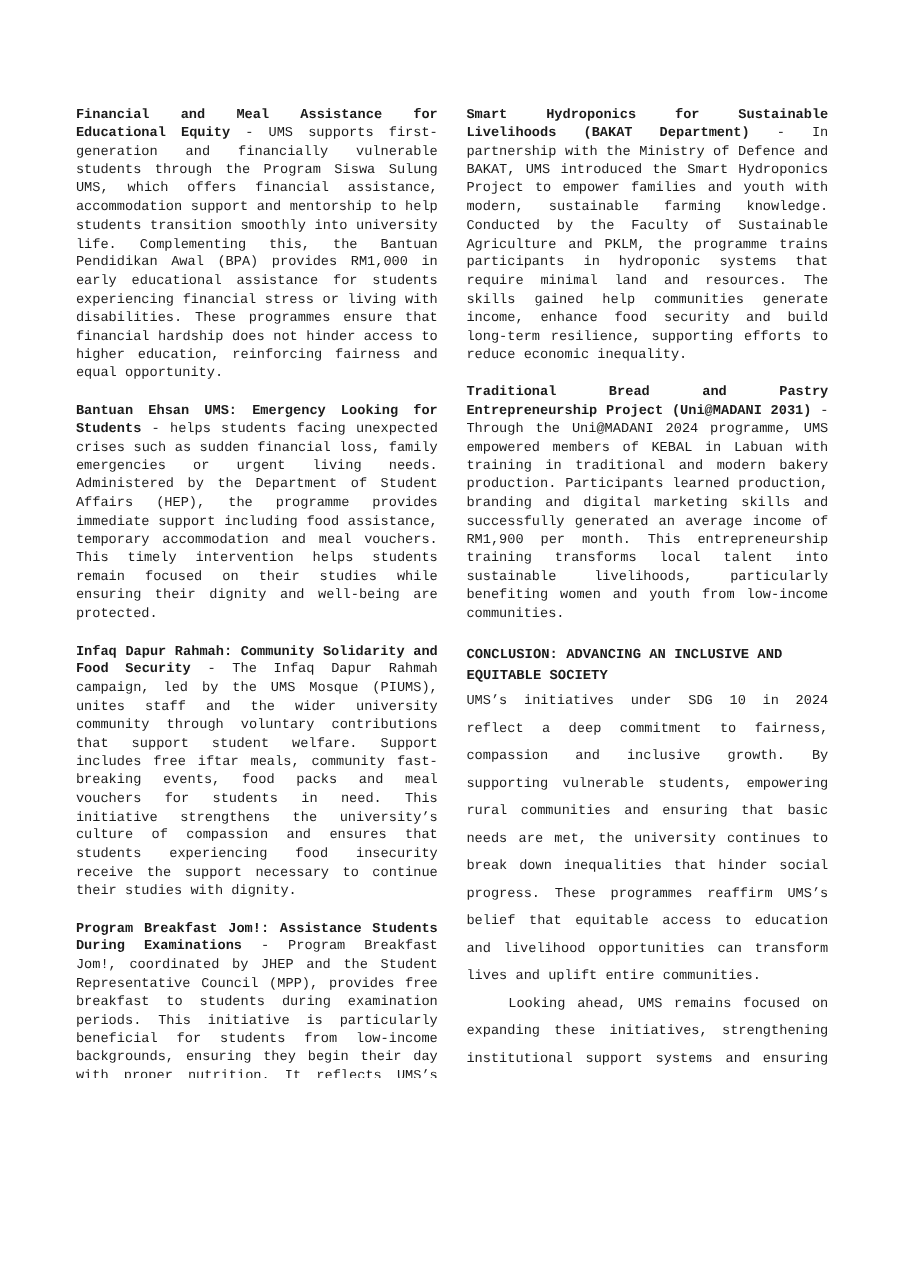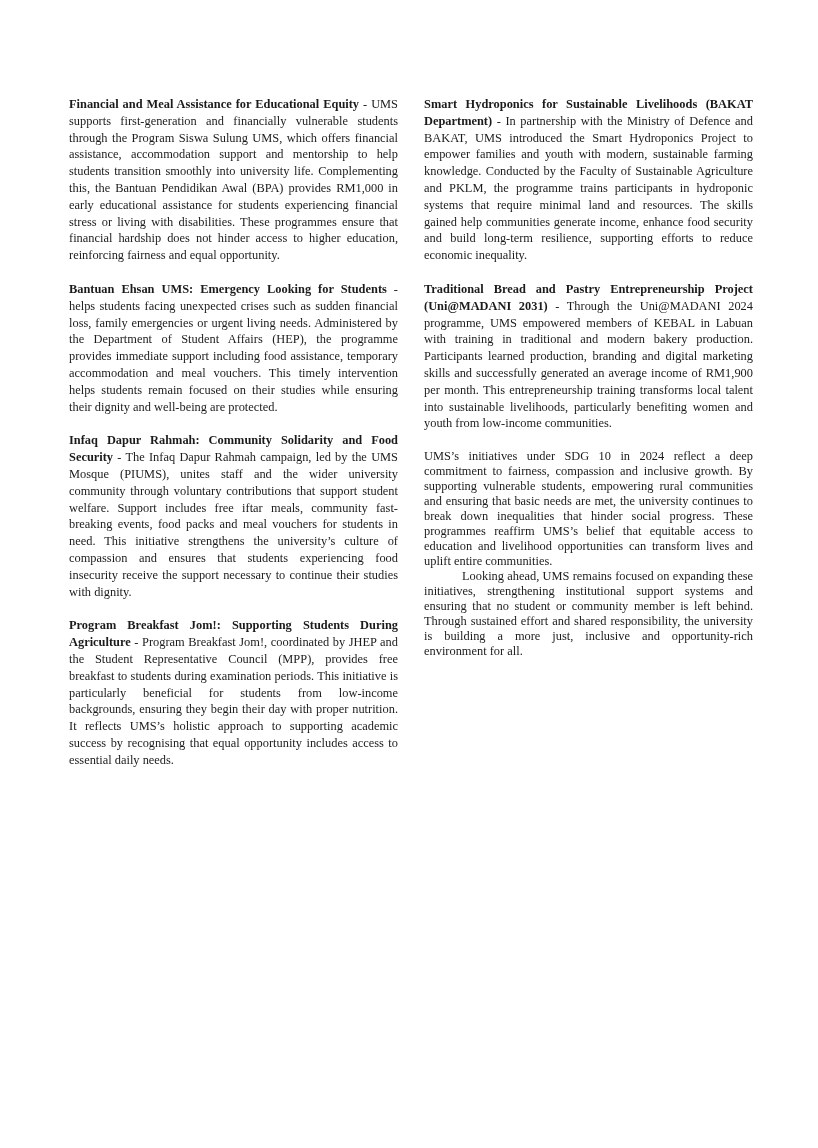--- a/index.html
+++ b/index.html
@@ -1,21 +1,21 @@
 <!DOCTYPE html>
 <html><head>
 <meta charset="utf-8">
 <style>
   html, body { margin: 0; padding: 0; background: #ffffff; }
   .page {
     position: relative;
     width: 818px;
     height: 980px;
     background: #ffffff;
-    font-family: Liberation Serif, serif;
+    font-family: Liberation Mono, monospace;
     color: #1b1b1b;
     overflow: hidden;
   }
   .content {
     position: absolute;
     top: 96px;
     left: 69px;
     width: 684px;
     display: flex;
     gap: 26px;
@@ -31,21 +31,21 @@
   .conclusion-title {
     margin: 19px 0 1px 0;
     font-size: 12.6px;
     line-height: 19px;
     font-weight: bold;
     text-align: left;
   }
   .conclusion-p {
     margin: 0;
     font-size: 12.4px;
-    line-height: 15px;
+    line-height: 25px;
     text-align: justify;
   }
   .conclusion-p.indented { text-indent: 38px; }
   .footer-band {
     position: absolute;
     left: 0;
     top: 1110px;
     width: 818px;
     height: 28px;
     background: #FAE496;
@@ -97,34 +97,35 @@
       </p>
       <p class="section">
         <b>Bantuan Ehsan UMS: Emergency Looking for Students</b>
         <span>- helps students facing unexpected crises such as sudden financial loss, family emergencies or urgent living needs. Administered by the Department of Student Affairs (HEP), the programme provides immediate support including food assistance, temporary accommodation and meal vouchers. This timely intervention helps students remain focused on their studies while ensuring their dignity and well-being are protected.</span>
       </p>
       <p class="section">
         <b>Infaq Dapur Rahmah: Community Solidarity and Food Security</b>
         <span>- The Infaq Dapur Rahmah campaign, led by the UMS Mosque (PIUMS), unites staff and the wider university community through voluntary contributions that support student welfare. Support includes free iftar meals, community fast-breaking events, food packs and meal vouchers for students in need. This initiative strengthens the university’s culture of compassion and ensures that students experiencing food insecurity receive the support necessary to continue their studies with dignity.</span>
       </p>
       <p class="section">
-        <b>Program Breakfast Jom!: Supporting Students During Agriculture</b>
+        <b>Program Breakfast Jom!: Assistance Students During Examinations</b>
         <span>- Program Breakfast Jom!, coordinated by JHEP and the Student Representative Council (MPP), provides free breakfast to students during examination periods. This initiative is particularly beneficial for students from low-income backgrounds, ensuring they begin their day with proper nutrition. It reflects UMS’s holistic approach to supporting academic success by recognising that equal opportunity includes access to essential daily needs.</span>
       </p>
     </div>
 
     <div class="col">
       <p class="section">
         <b>Smart Hydroponics for Sustainable Livelihoods (BAKAT Department)</b>
         <span>- In partnership with the Ministry of Defence and BAKAT, UMS introduced the Smart Hydroponics Project to empower families and youth with modern, sustainable farming knowledge. Conducted by the Faculty of Sustainable Agriculture and PKLM, the programme trains participants in hydroponic systems that require minimal land and resources. The skills gained help communities generate income, enhance food security and build long-term resilience, supporting efforts to reduce economic inequality.</span>
       </p>
       <p class="section">
         <b>Traditional Bread and Pastry Entrepreneurship Project (Uni@MADANI 2031)</b>
         <span>- Through the Uni@MADANI 2024 programme, UMS empowered members of KEBAL in Labuan with training in traditional and modern bakery production. Participants learned production, branding and digital marketing skills and successfully generated an average income of RM1,900 per month. This entrepreneurship training transforms local talent into sustainable livelihoods, particularly benefiting women and youth from low-income communities.</span>
       </p>
+      <h3 class="conclusion-title">CONCLUSION: ADVANCING AN INCLUSIVE AND EQUITABLE SOCIETY</h3>
       <p class="conclusion-p">UMS’s initiatives under SDG 10 in 2024 reflect a deep commitment to fairness, compassion and inclusive growth. By supporting vulnerable students, empowering rural communities and ensuring that basic needs are met, the university continues to break down inequalities that hinder social progress. These programmes reaffirm UMS’s belief that equitable access to education and livelihood opportunities can transform lives and uplift entire communities.</p>
       <p class="conclusion-p indented">Looking ahead, UMS remains focused on expanding these initiatives, strengthening institutional support systems and ensuring that no student or community member is left behind. Through sustained effort and shared responsibility, the university is building a more just, inclusive and opportunity-rich environment for all.</p>
     </div>
 
   </div>
 
   <div class="footer-band">
     <span class="page-number">58</span>
     <span class="footer-label">SDG 10: Reduced Inequality</span>
   </div>

